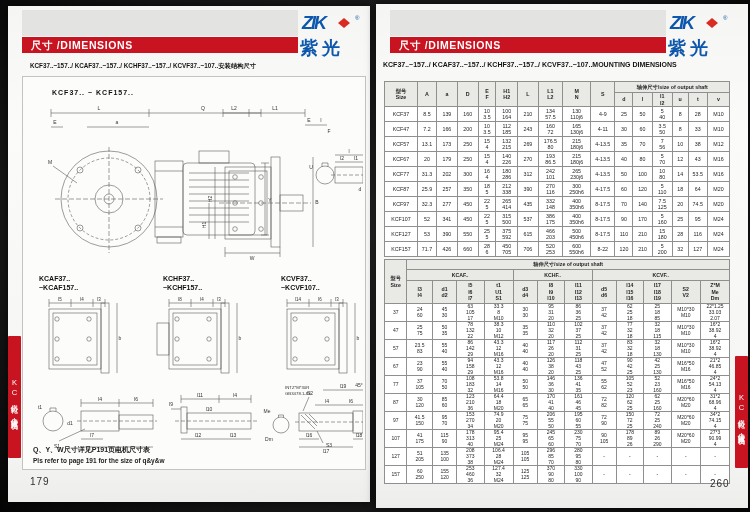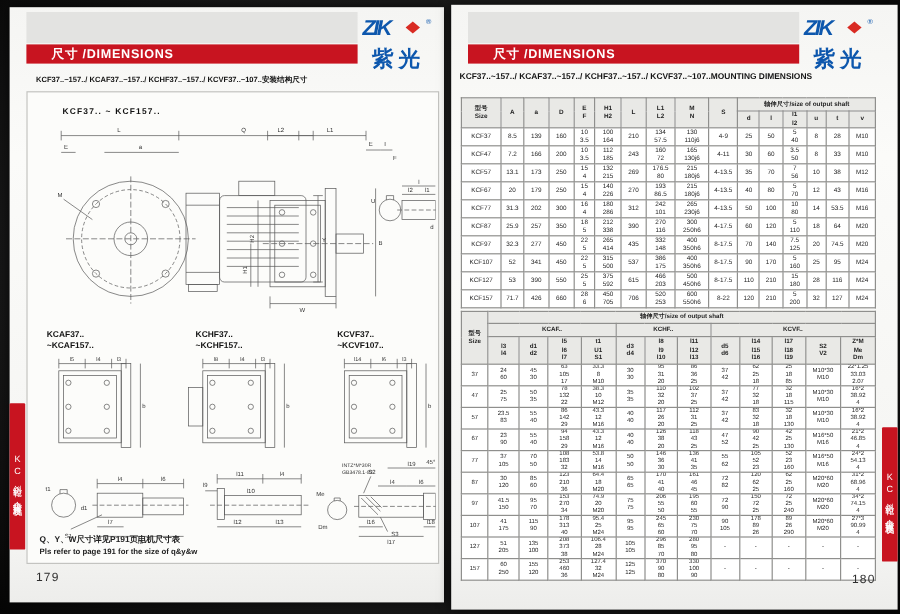--- a/index.html
+++ b/index.html
@@ -5,22 +5,22 @@
   html,body{margin:0;padding:0;width:750px;height:512px;overflow:hidden;
     background:#181818;font-family:"Liberation Sans",sans-serif;}
   #stage{position:absolute;inset:0;background:
     radial-gradient(ellipse at 50% 45%, #2e2e2e 0%, #161616 70%, #050505 100%);}
   .page{position:absolute;background:linear-gradient(180deg,#f5f5f3,#fbfbf9 25%,#f4f4f2 90%,#ededeb);
     box-shadow:0 0 9px rgba(0,0,0,.75);}
   #page-left{left:8px;top:6px;width:362px;height:496px;}
   #page-right{left:376px;top:4px;width:372px;height:504px;}
   .band{position:absolute;background:#e3e3e1;}
   .redbar{position:absolute;background:#c81420;color:#fff;font-weight:bold;
-    font-size:10.5px;line-height:16px;padding-left:21px;letter-spacing:.6px;box-sizing:border-box;}
-  .logo{position:absolute;width:64px;text-align:center;}
+    font-size:10.5px;line-height:16px;padding-left:9px;letter-spacing:.6px;box-sizing:border-box;}
+  .logo{position:absolute;width:64px;}
   .logo-cn{color:#0d57ad;font-weight:bold;font-size:18px;letter-spacing:4px;margin-top:-2px;}
   .title{position:absolute;font-weight:bold;color:#141414;white-space:nowrap;}
   #page-left .title{left:22px;top:56px;font-size:6.3px;}
   #page-right .title{left:7px;top:57px;font-size:7px;}
   .dbox{position:absolute;left:14px;top:70px;width:342px;height:392px;
     border:1px solid #c3c3c0;background:#fcfcfa;}
   .note{position:absolute;left:10px;font-weight:bold;color:#222;}
   .note1{bottom:14px;font-size:7px;}
   .note2{bottom:5px;font-size:6.5px;}
   .pagenum{position:absolute;font-size:10px;color:#2e2e2e;letter-spacing:1px;}
@@ -982,16 +982,16 @@
               <td>-</td>
               <td>-</td>
               <td>-</td>
               <td>-</td>
               <td>-</td>
             </tr>
           </tbody>
         </table>
     </div>
 
-    <div class="pagenum" style="left:334px;top:474px;">180</div>
+    <div class="pagenum" style="left:334px;top:474px;">260</div>
     <div class="tab" style="left:359px;top:352px;height:112px;">KC斜齿轮·伞齿轮减速机</div>
   </div>
 </div>
 
 </body></html>

